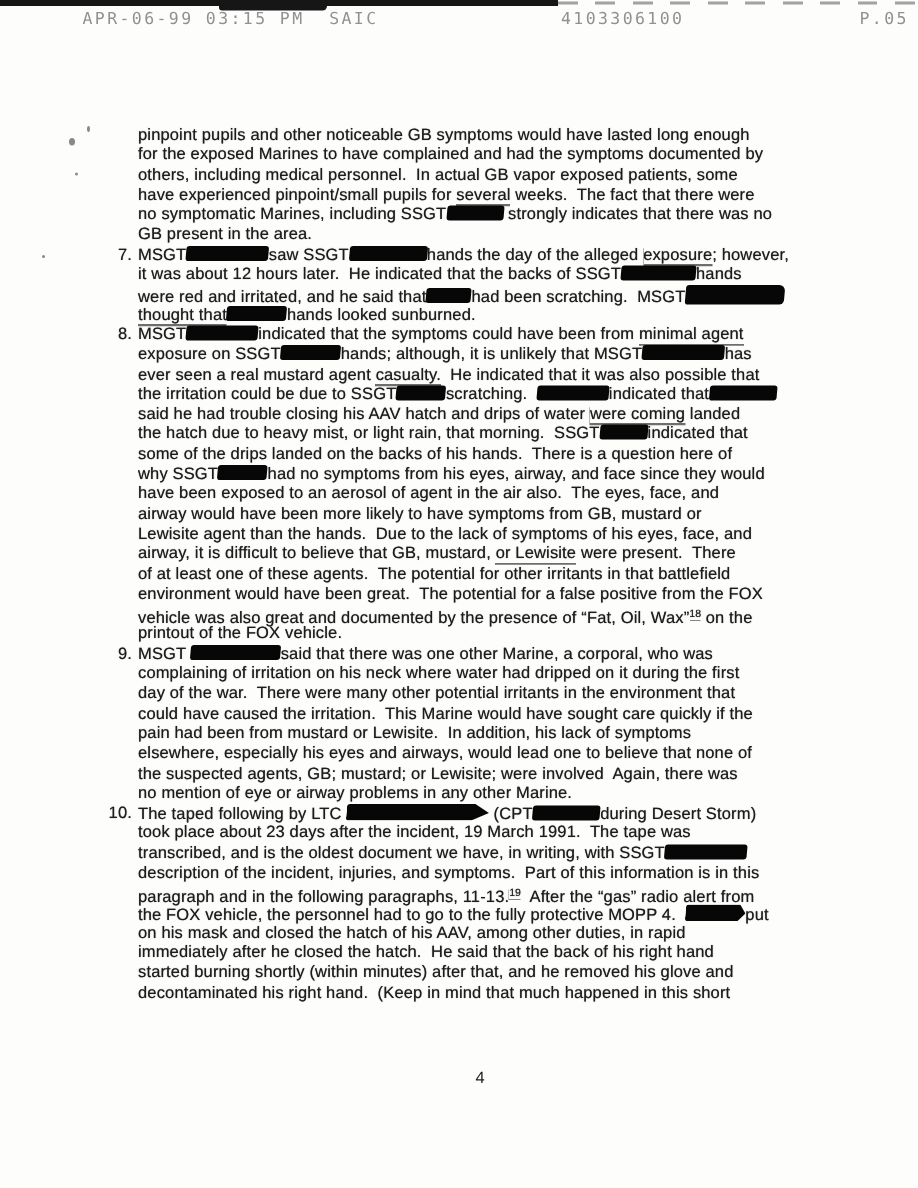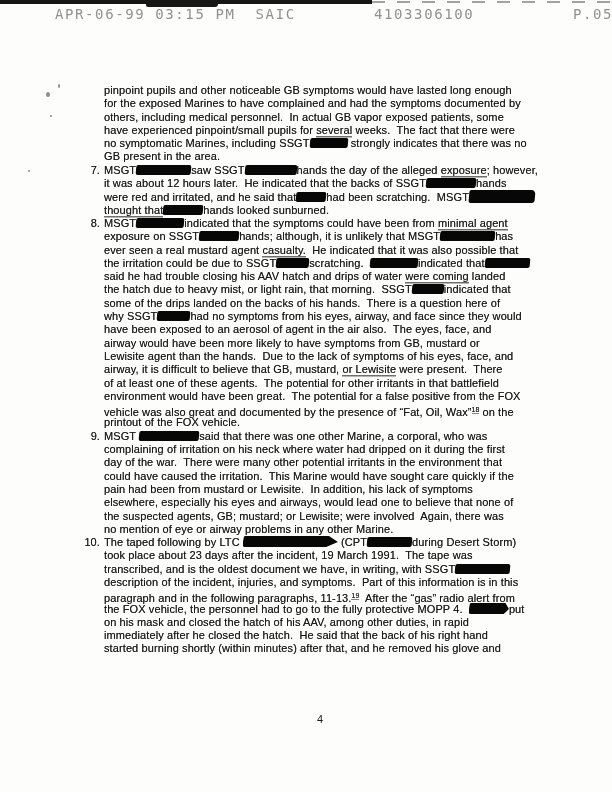--- a/index.html
+++ b/index.html
@@ -16,30 +16,30 @@
   .speck{position:absolute;background:#8a8a8a;border-radius:50%;}
   .speck1{left:46px;top:92px;width:4px;height:5px;}
   .speck2{left:58px;top:84px;width:2px;height:4px;}
   .speck3{left:50px;top:115px;width:2px;height:2px;}
   .speck4{left:28px;top:170px;width:2px;height:2px;}
 
   
   .fax{
     position:absolute;top:6px;color:#919191;
     font-family:"DejaVu Sans Mono", monospace;
-    font-size:14px;letter-spacing:1.6px;
+    font-size:11px;letter-spacing:1.6px;
     filter:blur(0.45px);white-space:pre;
   }
   .fax-left{left:55px;}
   .fax-num{left:374px;}
   .fax-page{left:573px;}
 
   
   .doc{
-    position:absolute;left:104px;top:84px;width:445px;
+    position:absolute;left:92px;top:84px;width:445px;
     color:#1c1c1c;font-size:11px;line-height:13.3px;letter-spacing:0.1px;
     text-shadow:0 0 0.6px rgba(25,25,25,0.75);
   }
   .block{position:relative;}
   .num{position:absolute;right:100%;margin-right:4px;top:0;}
   .line{white-space:pre;height:13.3px;}
   .u{box-shadow:0 1.5px 0 rgba(15,15,15,0.6);}
   sup{font-size:7px;vertical-align:4px;letter-spacing:0;box-shadow:0 1px 0 rgba(15,15,15,0.5);}
   .redact{
     display:inline-block;background:#070707;height:10px;
@@ -115,16 +115,17 @@
       <span class="num">10.</span>
       <div class="line"><span>The taped following by LTC </span><span class="redact rp" style="width: 95px;"></span><span> (CPT</span><span class="redact" style="width: 45px;"></span><span>during Desert Storm)</span></div>
       <div class="line"><span>took place about 23 days after the incident, 19 March 1991.  The tape was</span></div>
       <div class="line"><span>transcribed, and is the oldest document we have, in writing, with SSGT</span><span class="redact" style="width: 55px;"></span></div>
       <div class="line"><span>description of the incident, injuries, and symptoms.  Part of this information is in this</span></div>
       <div class="line"><span>paragraph and in the following paragraphs, 11-13.</span><sup>19</sup><span>  After the “gas” radio alert from</span></div>
       <div class="line"><span>the FOX vehicle, the personnel had to go to the fully protective MOPP 4.  </span><span class="redact rp" style="width: 40px;"></span><span>put</span></div>
       <div class="line"><span>on his mask and closed the hatch of his AAV, among other duties, in rapid</span></div>
       <div class="line"><span>immediately after he closed the hatch.  He said that the back of his right hand</span></div>
       <div class="line"><span>started burning shortly (within minutes) after that, and he removed his glove and</span></div>
+      <div class="line"><span>decontaminated his right hand.  (Keep in mind that much happened in this short</span></div>
     </div>
   </div>
 
 <div class="pageno">4</div>
 
 </body></html>

